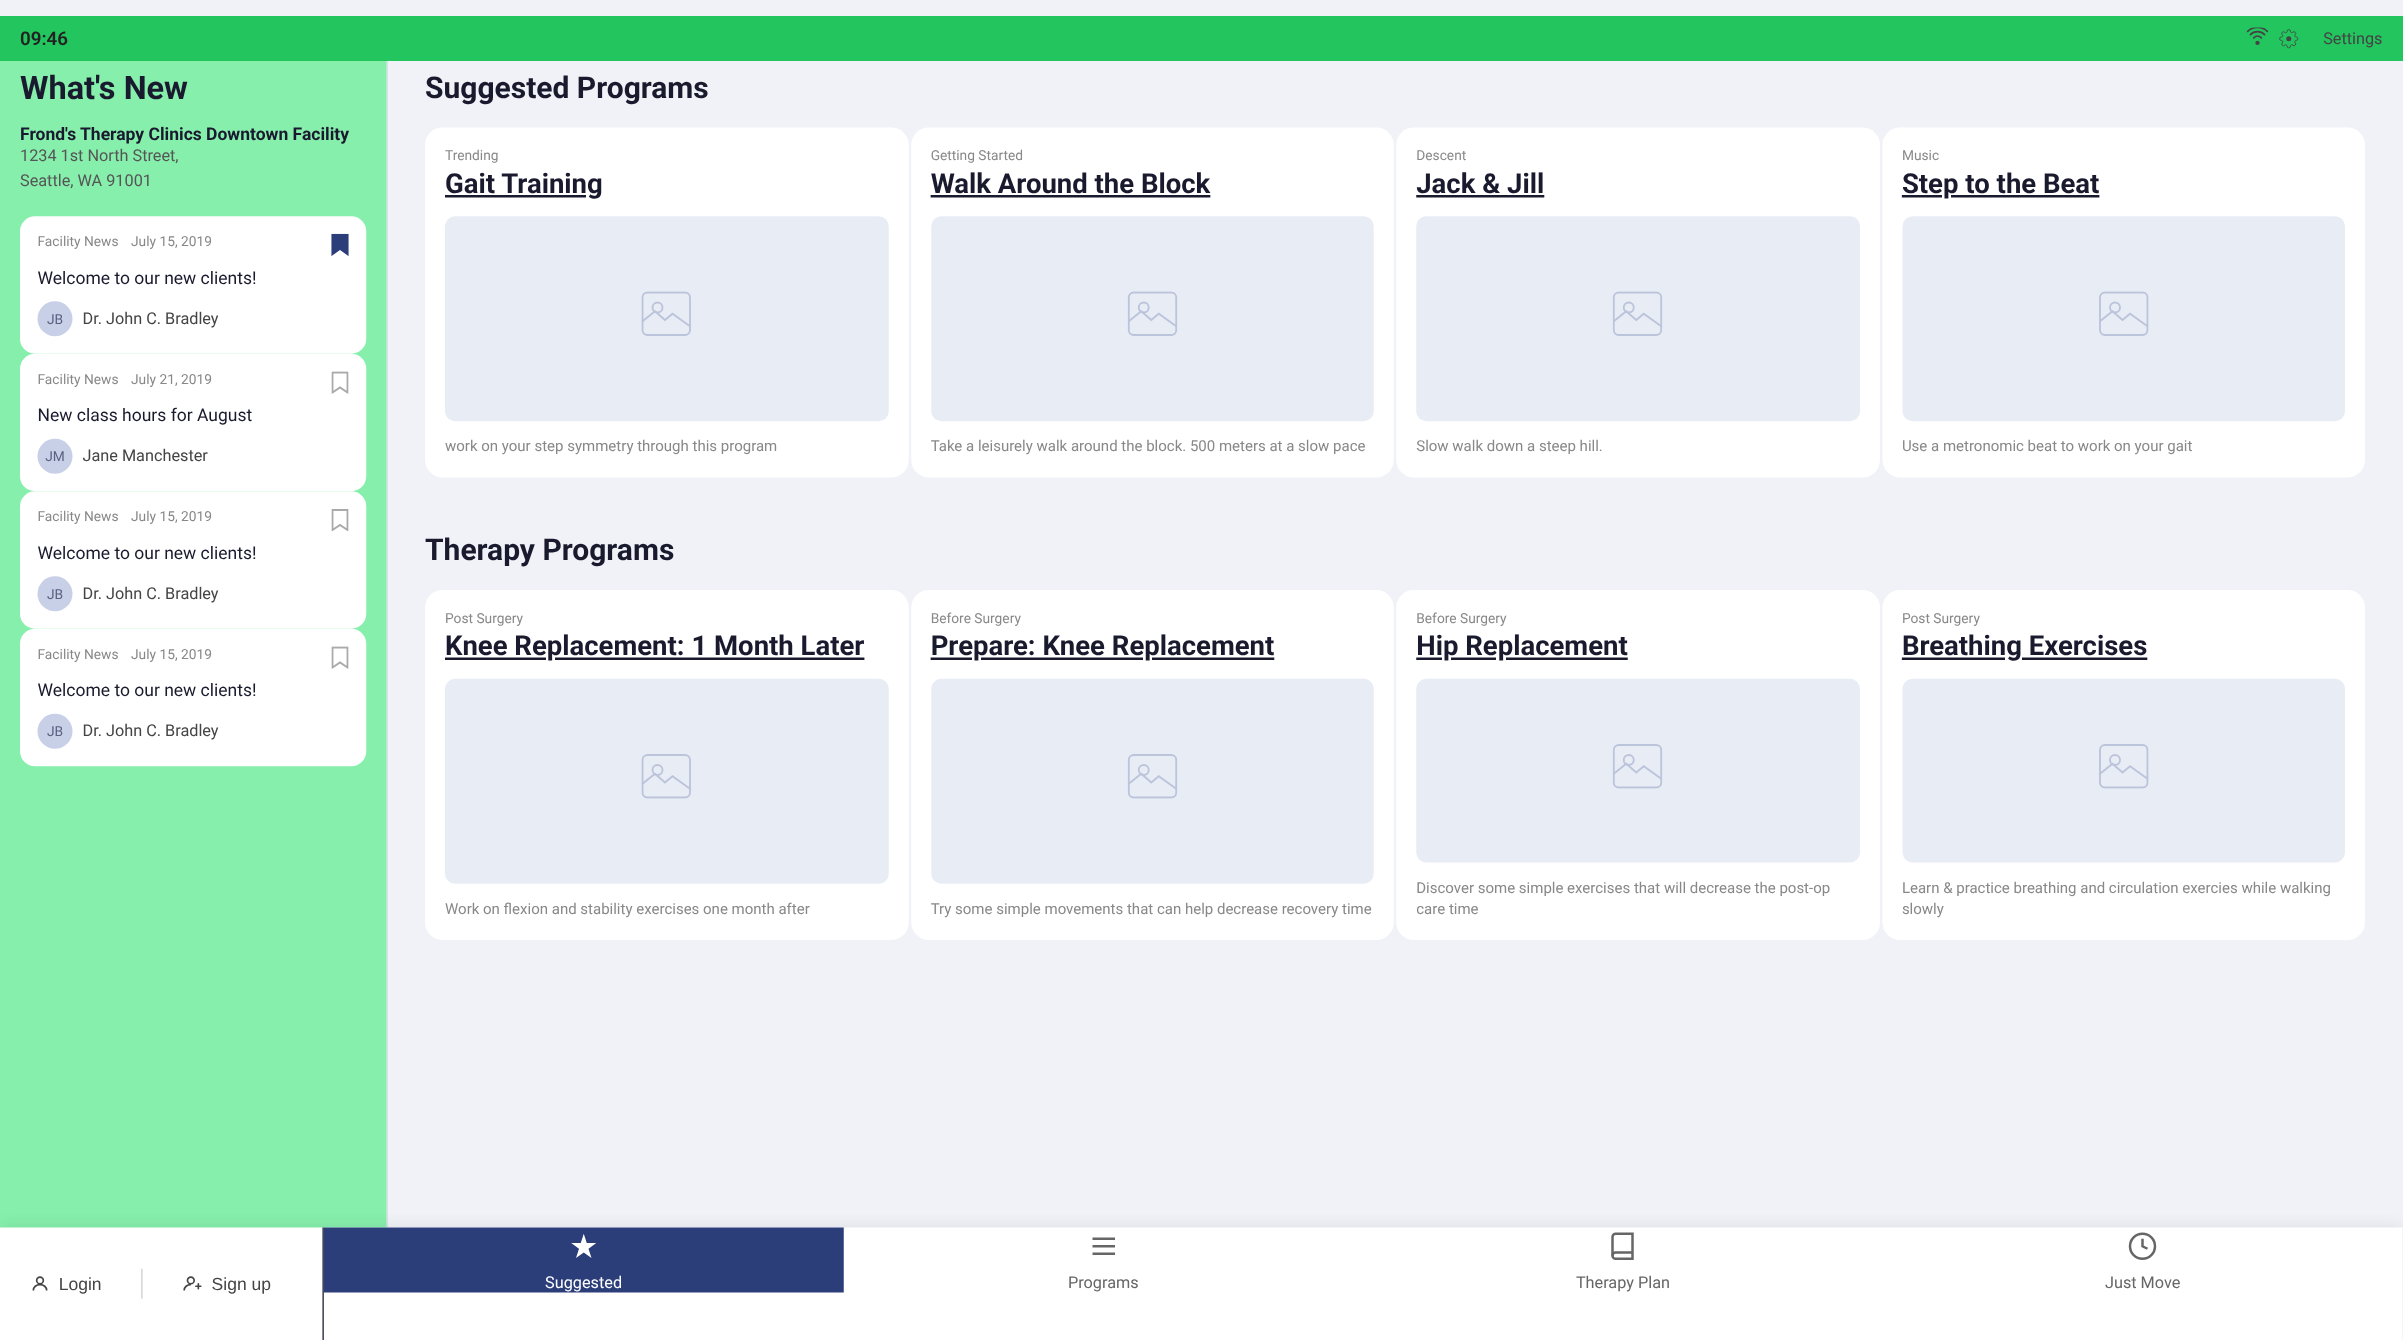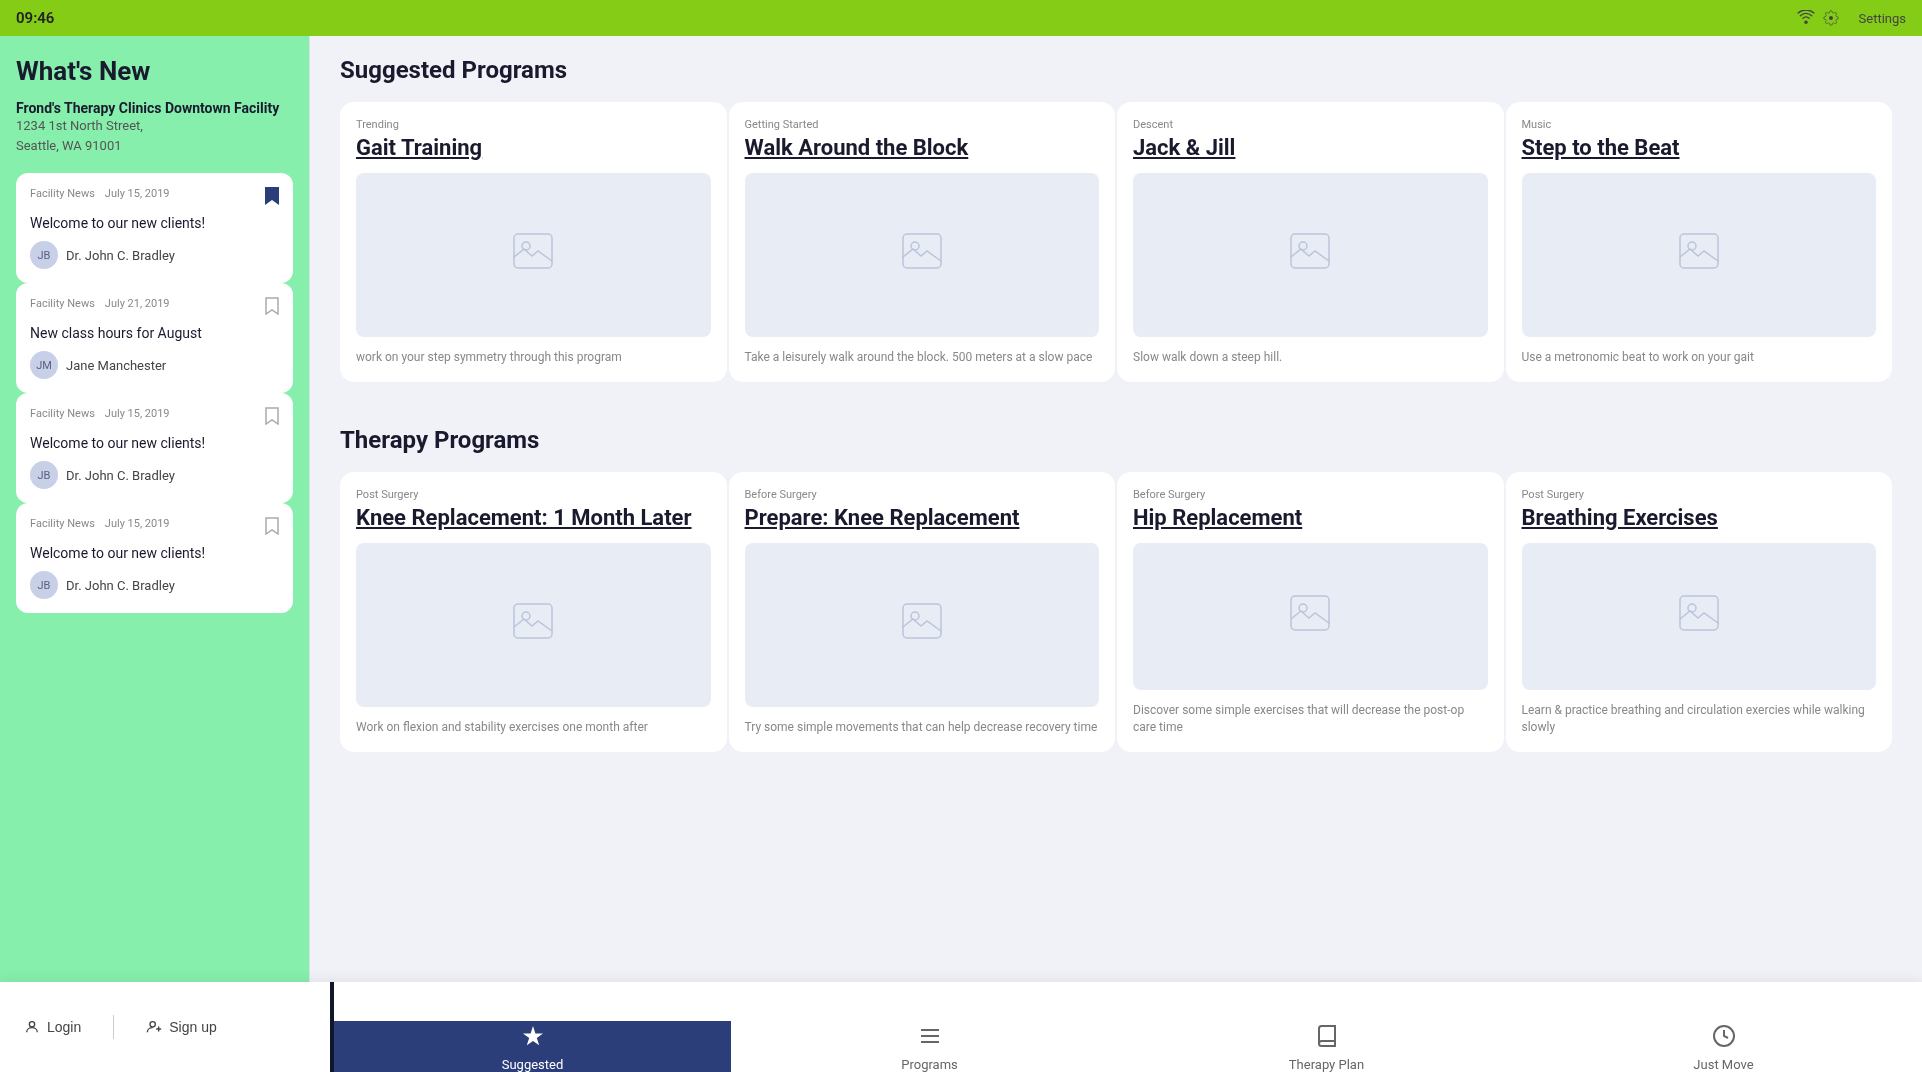--- a/index.html
+++ b/index.html
@@ -8,23 +8,23 @@
       background: #f0f2f7;
       width: 1922px;
       height: 1072px;
       overflow: hidden;
       position: relative;
     }
 
     
     .status-bar {
       position: fixed;
-      top: 0; left: 0; right: 0;
+      top: 13px; left: 0; right: 0;
       height: 36px;
-      background: #84cc16;
+      background: #22c55e;
       display: flex;
       align-items: center;
       justify-content: space-between;
       padding: 0 16px;
       z-index: 100;
     }
     .status-time {
       font-size: 15px;
       font-weight: 600;
       color: #222;
@@ -209,43 +209,43 @@
       display: flex;
       align-items: stretch;
       z-index: 100;
       box-shadow: 0 -2px 12px rgba(0,0,0,0.07);
     }
     .nav-login-area {
       display: flex;
       align-items: center;
       padding: 0 24px;
       gap: 32px;
-      border-right: 4px solid #0f172a;
-      width: 334px;
+      border-right: 1px solid #0f172a;
+      width: 259px;
       flex-shrink: 0;
     }
     .nav-btn {
       display: flex;
       align-items: center;
       gap: 7px;
       font-size: 14px;
       color: #444;
       cursor: pointer;
       background: none;
       border: none;
     }
     .nav-divider {
       width: 1px;
       height: 24px;
       background: #ccc;
     }
     .nav-tabs {
       display: flex;
       flex: 1;
-      align-items: flex-end;
+      align-items: flex-start;
       border-radius: 31px;
     }
     .nav-tab {
       flex: 1;
       display: flex;
       flex-direction: column;
       align-items: center;
       justify-content: center;
       gap: 4px;
       cursor: pointer;

